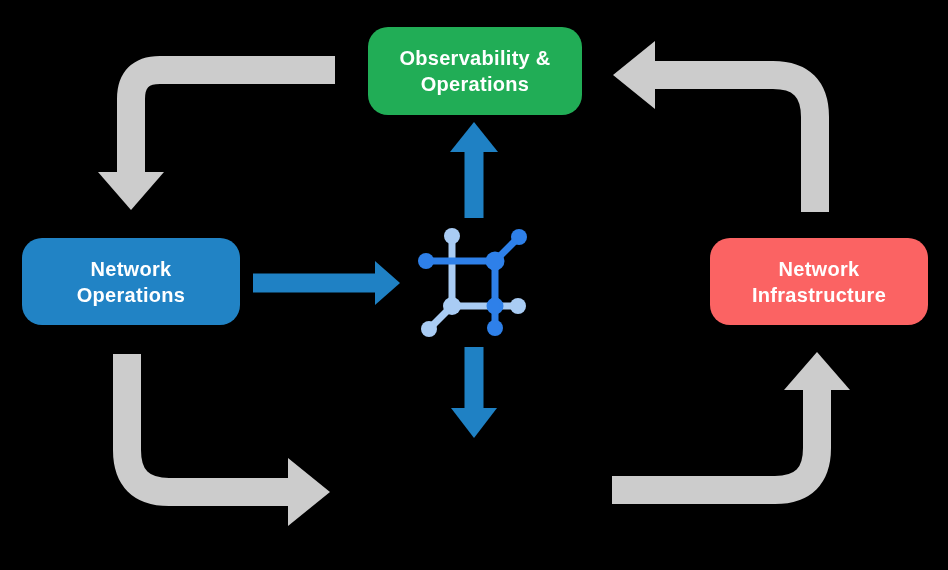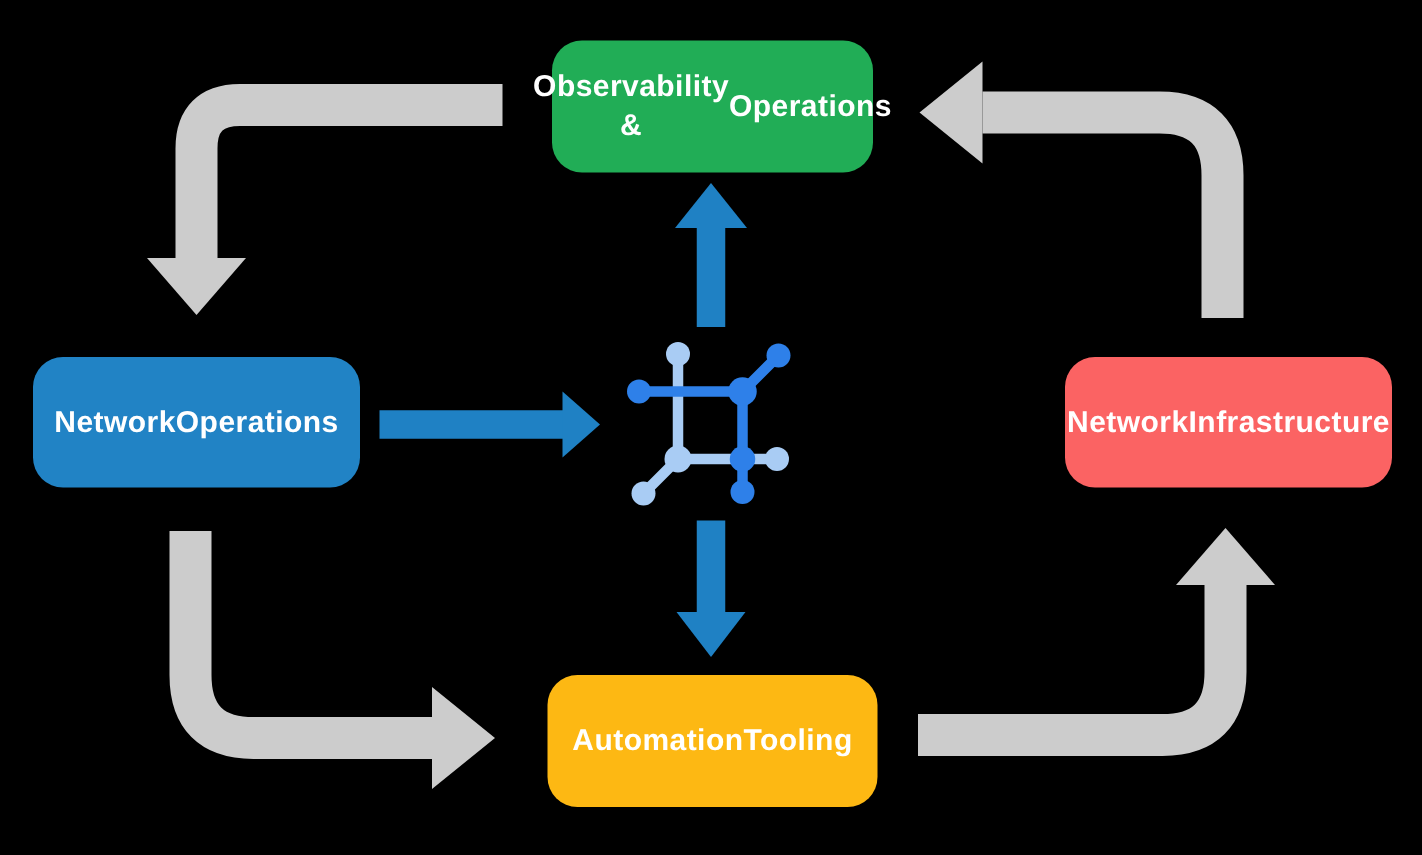--- a/index.html
+++ b/index.html
@@ -21,21 +21,21 @@
     top: 0;
     width: 948px;
     height: 570px;
     display: block;
   }
   
   .node {
     position: absolute;
     border-radius: 20px;
     display: flex;
-    flex-direction: row;
+    flex-direction: column;
     align-items: center;
     justify-content: center;
     text-align: center;
     color: var(--node-text, #ffffff);
     font-size: 20px;
     font-weight: 600;
     line-height: 26px;
     letter-spacing: 0.3px;
   }
   .node-observability { left: 368px; top: 27px;  width: 214px; height: 88px; background: var(--node-green,  #21ad56); }
@@ -122,18 +122,14 @@
   <div class="node node-operations">
     <span>Network</span>
     <span>Operations</span>
   </div>
 
   <div class="node node-infrastructure">
     <span>Network</span>
     <span>Infrastructure</span>
   </div>
 
-  <div class="node node-automation">
-    <span>Automation</span>
-    <span>Tooling</span>
-  </div>
 
 </div>
 
 </body></html>

